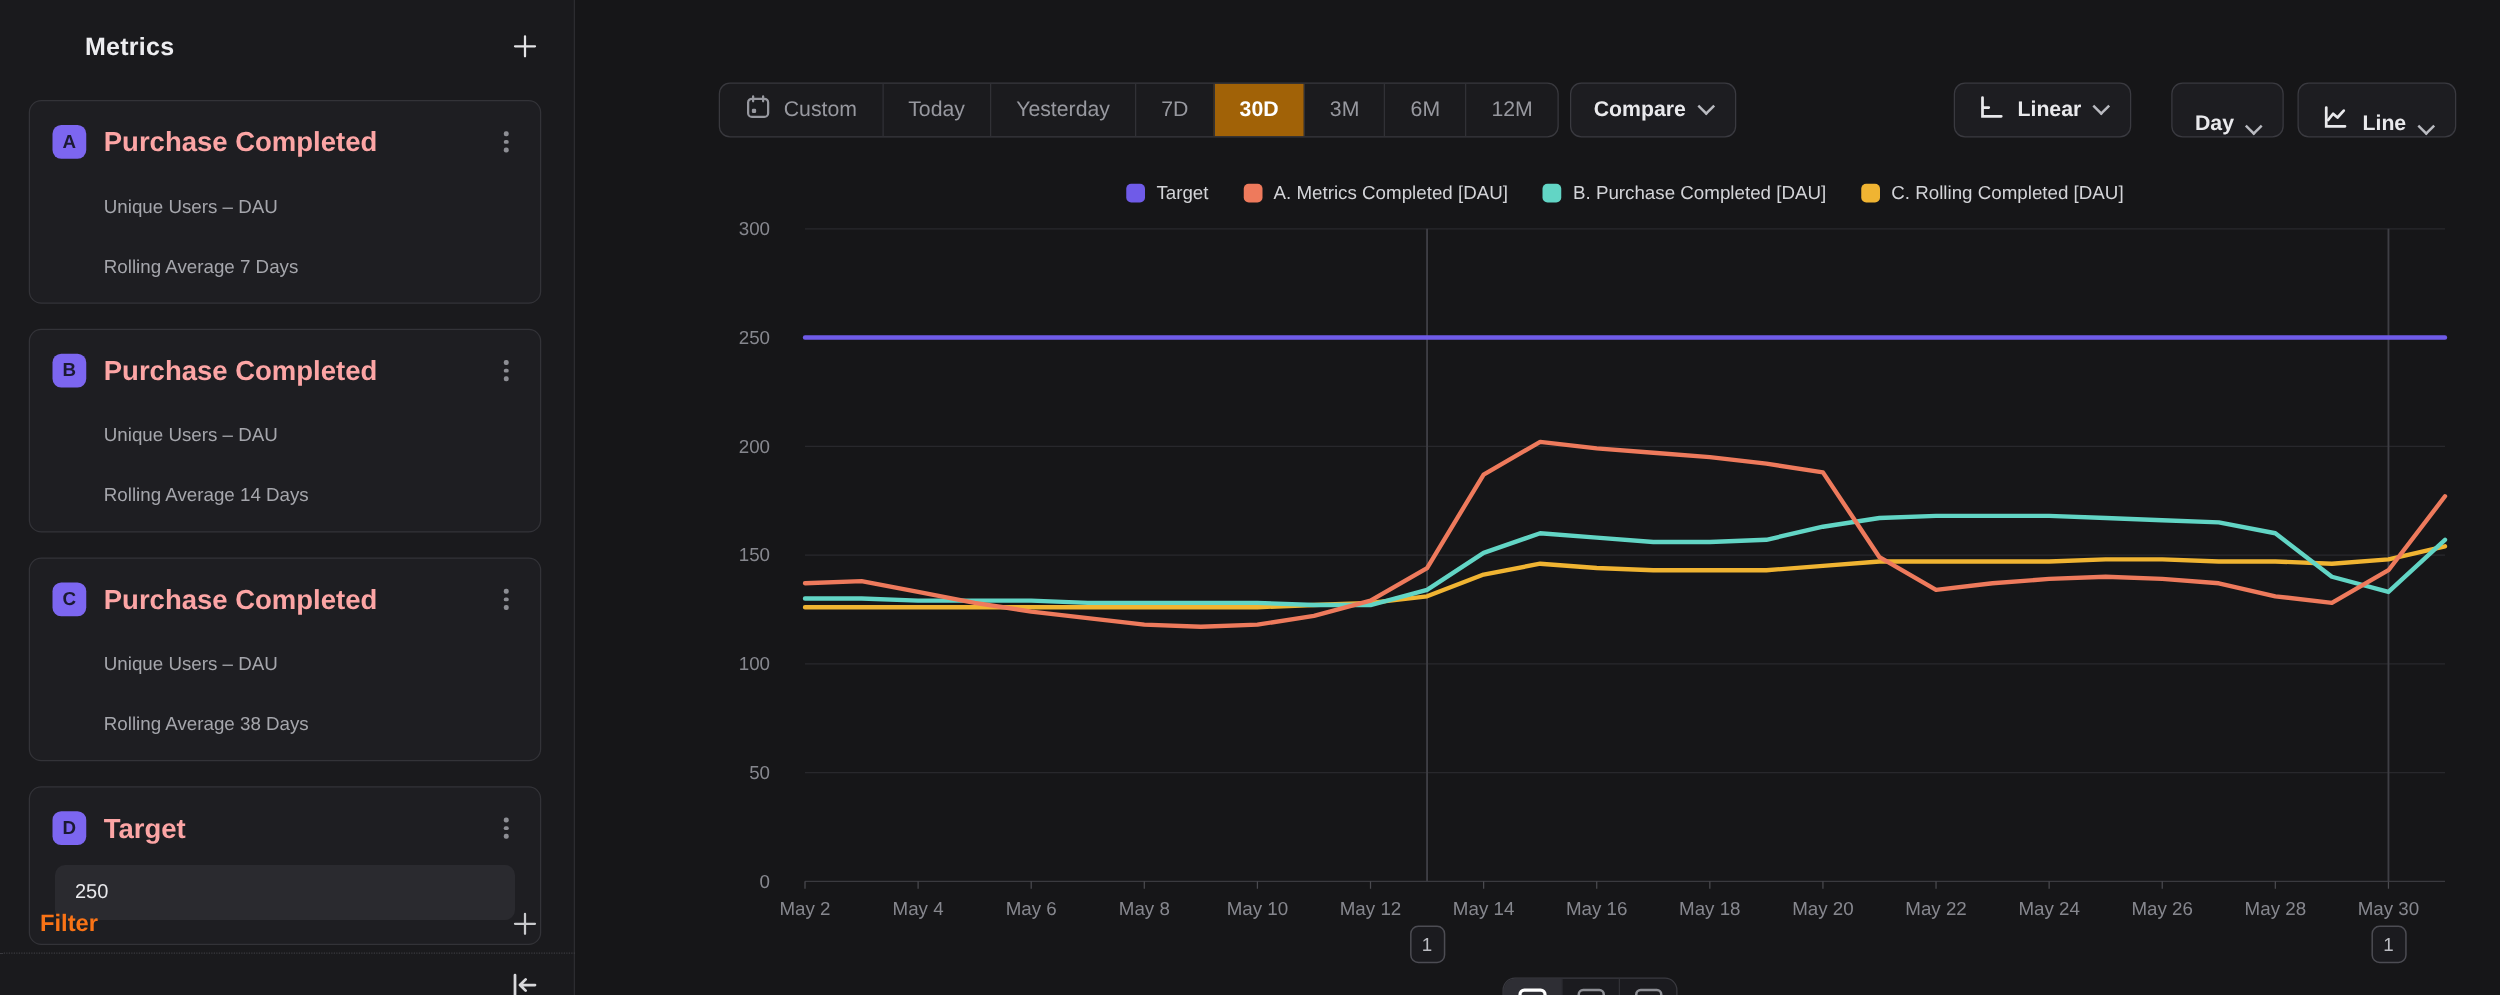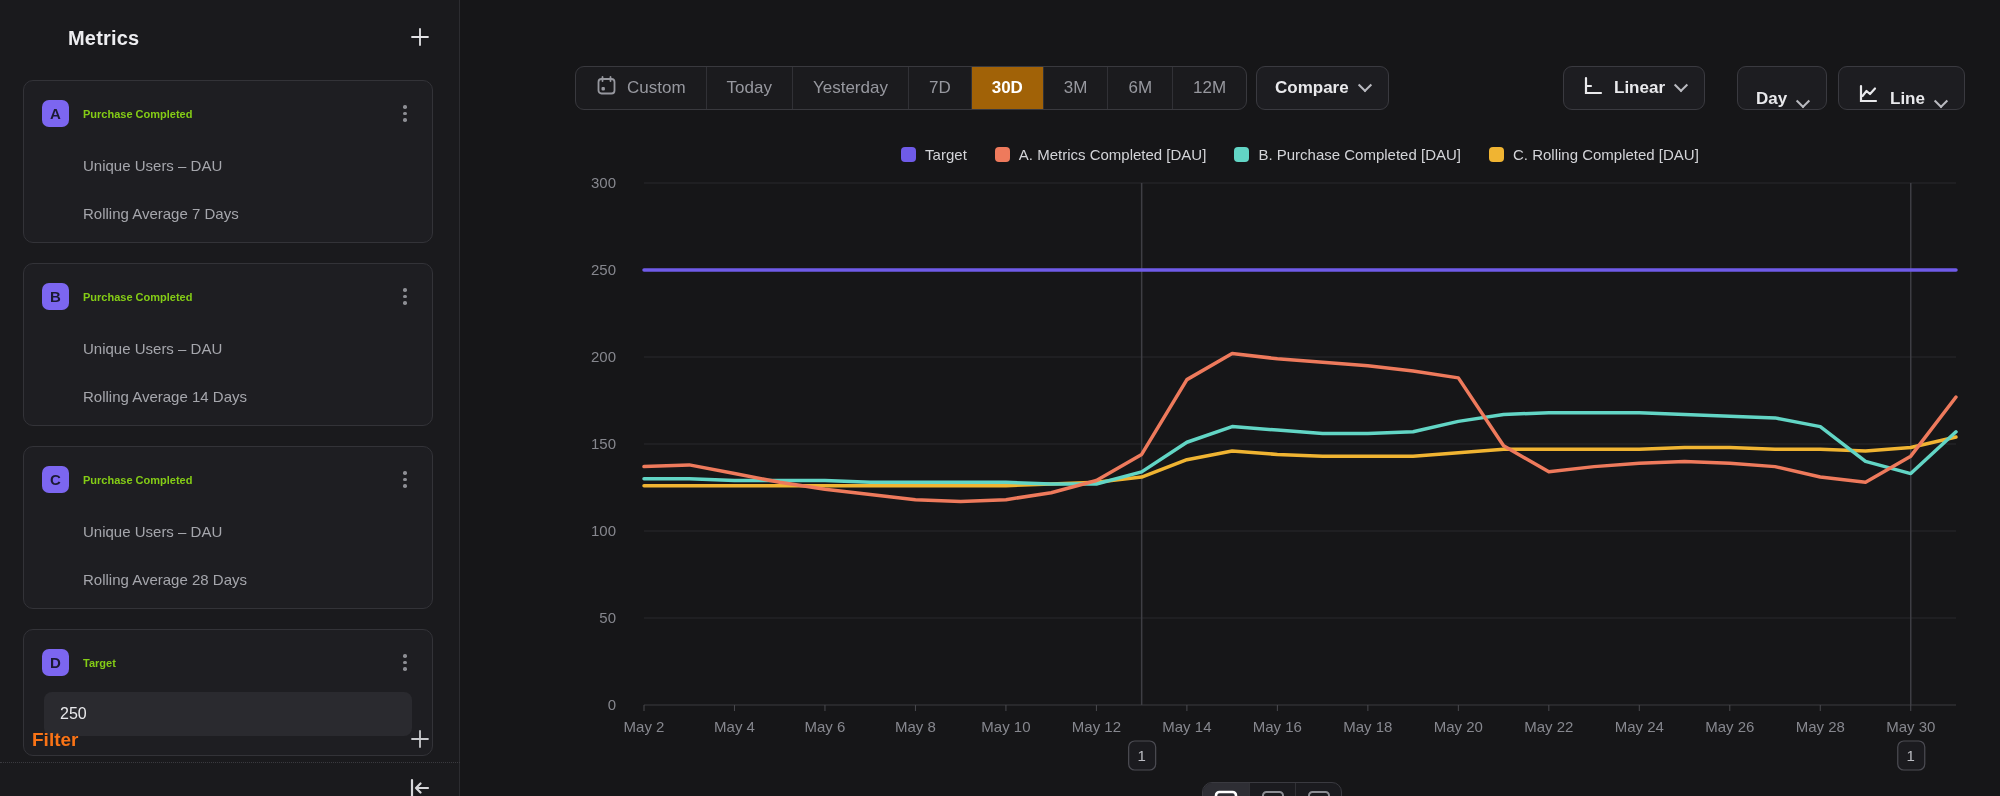--- a/index.html
+++ b/index.html
@@ -8,21 +8,21 @@
   
   .sidebar{position:absolute;left:0;top:0;width:460px;height:796px;background:#1a1a1d;border-right:1px solid #2c2c30;box-sizing:border-box;}
   .sidebar-header{position:absolute;top:20px;left:32px;right:28px;height:36px;display:flex;justify-content:space-between;align-items:center;}
   .sidebar-title{font-size:20px;font-weight:700;color:#ededf0;letter-spacing:.2px;margin-left:36px;}
   .icon-btn{background:none;border:none;padding:0;cursor:pointer;display:flex;align-items:center;justify-content:center;}
   .cards{position:absolute;top:80px;left:23px;width:410px;display:flex;flex-direction:column;gap:20px;}
   .metric-card{box-sizing:border-box;background:#1e1e22;border:1px solid #333338;border-radius:10px;padding:19px 18px;}
   .card-head{display:flex;align-items:center;}
   .badge{width:27px;height:27px;border-radius:7px;color:#1b1a33;font-size:15px;font-weight:700;
          display:flex;align-items:center;justify-content:center;flex:0 0 27px;}
-  .card-title{margin-left:14px;font-size:11px;font-weight:700;color:#84cc16;flex:1;}
+  .card-title{margin-left:14px;font-size:22px;font-weight:700;color:#fca5a5;flex:1;}
   .kebab{display:flex;flex-direction:column;gap:3px;align-items:center;width:18px;}
   .kebab i{width:3.5px;height:3.5px;border-radius:50%;background:#8d8e94;}
   .card-sub{margin-left:41px;margin-top:29px;font-size:15px;color:#a5a6ac;line-height:19px;}
   .target-input{box-sizing:border-box;margin-top:16px;margin-left:2px;margin-right:2px;height:44px;background:#2a2a2f;border:none;
         border-radius:8px;font-size:16px;color:#e9e9ec;display:flex;align-items:center;padding-left:16px;font-family:inherit;}
   .filter-row{position:absolute;top:724px;left:32px;right:28px;height:32px;display:flex;justify-content:space-between;align-items:center;}
   .filter-label{font-size:19px;font-weight:700;color:#f97316;}
   .sidebar-divider{position:absolute;top:762px;left:0;width:460px;border-top:1px dotted #3a3a3f;}
   .collapse-btn{position:absolute;top:777px;right:26px;color:#d8d8db;}
   
@@ -100,21 +100,21 @@
           <div class="card-head">
             <span class="badge" style="background: rgb(124, 102, 240);">C</span>
             <span class="card-title">Purchase Completed</span>
             <button class="icon-btn kebab">
               <i></i>
               <i></i>
               <i></i>
             </button>
           </div>
           <div class="card-sub">Unique Users – DAU</div>
-          <div class="card-sub">Rolling Average 28 Days</div>
+          <div class="card-sub">Rolling Average 38 Days</div>
         </div>
         <div class="metric-card">
           <div class="card-head">
             <span class="badge" style="background: rgb(124, 102, 240);">D</span>
             <span class="card-title">Target</span>
             <button class="icon-btn kebab">
               <i></i>
               <i></i>
               <i></i>
             </button>

